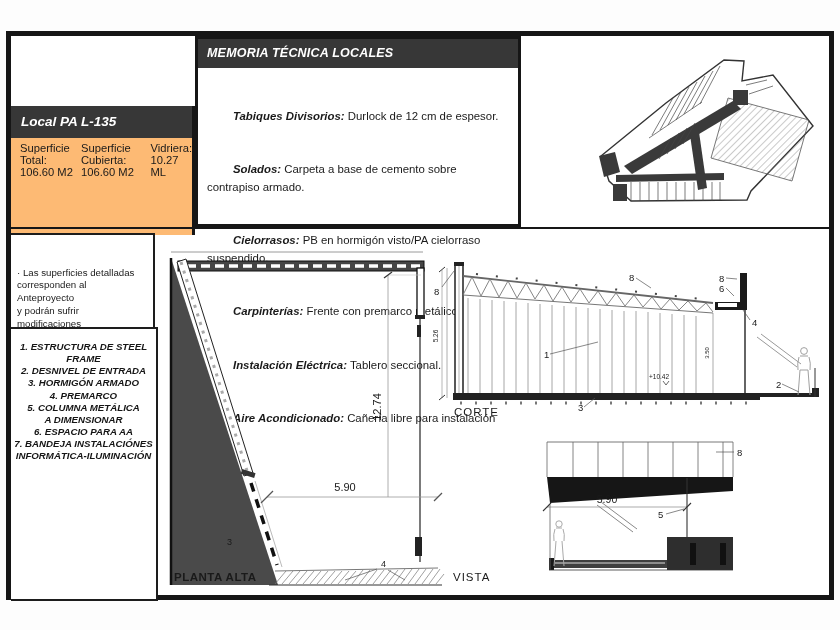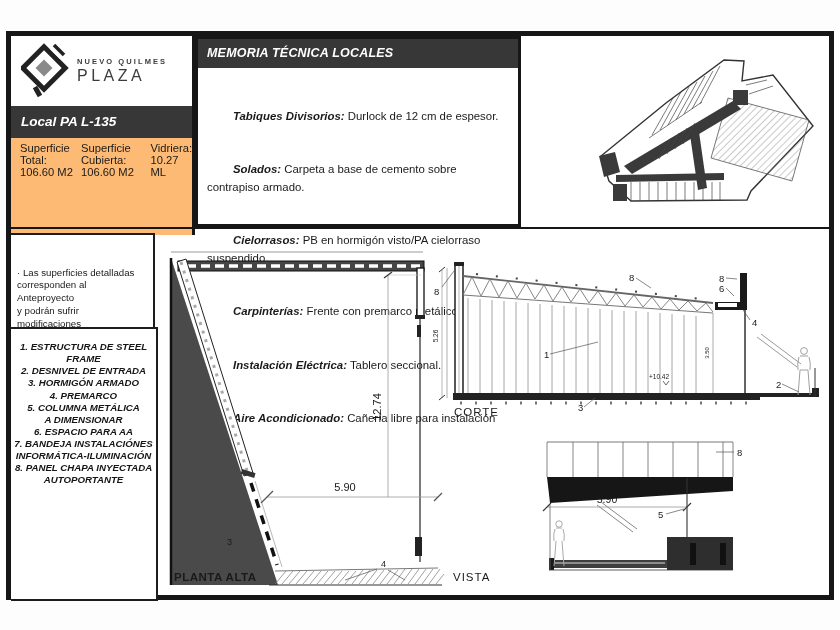--- a/index.html
+++ b/index.html
@@ -36,35 +36,20 @@
   .memoria-body{padding:4px 6px 0 9px;font-size:11.4px;line-height:1.56;white-space:pre-wrap;}
   .memoria-body b{font-style:italic;margin-left:26px;}
   .site-cell{left:510px;top:2px;width:308px;height:189px;background:#fff;}
   svg text{font-family:"Liberation Sans",sans-serif;fill:#1a1a1a;}
 </style>
 </head>
 <body>
 
 <div class="sheet">
 
-  <div class="abs logo-cell">
-    <svg class="logo-icon" width="48" height="58" viewBox="0 0 48 58">
-      <g transform="rotate(45 23 26)">
-        <rect x="8" y="11" width="30" height="30" fill="#fff" stroke="#222" stroke-width="5"></rect>
-        <rect x="17" y="20" width="12" height="12" fill="#8a8a8a"></rect>
-      </g>
-      <line x1="30" y1="6" x2="40" y2="16" stroke="#fff" stroke-width="3"></line>
-      <line x1="33" y1="3" x2="43" y2="13" stroke="#222" stroke-width="3.5"></line>
-      <line x1="14" y1="45" x2="19" y2="54" stroke="#222" stroke-width="5"></line>
-    </svg>
-    <div class="brand">
-      <div class="brand-top">NUEVO QUILMES</div>
-      <div class="brand-bottom">PLAZA</div>
-    </div>
-  </div>
 
   <div class="abs title-bar">Local PA L-135</div>
   <div class="abs info-box">
     <div>Superficie Total: 106.60 M2</div>
     <div>Superficie Cubierta: 106.60 M2</div>
     <div>Vidriera: 10.27 ML</div>
   </div>
 
   <div class="abs memoria-box">
     <div class="memoria-header">MEMORIA TÉCNICA LOCALES</div>
@@ -141,22 +126,20 @@
     <div>1. ESTRUCTURA DE STEEL
 FRAME</div>
     <div>2. DESNIVEL DE ENTRADA</div>
     <div>3. HORMIGÓN ARMADO</div>
     <div>4. PREMARCO</div>
     <div>5. COLUMNA METÁLICA
 A DIMENSIONAR</div>
     <div>6. ESPACIO PARA AA</div>
     <div>7. BANDEJA INSTALACIÓNES
 INFORMÁTICA-ILUMINACIÓN</div>
-    <div>8. PANEL CHAPA INYECTADA
-AUTOPORTANTE</div>
   </div>
 
   <svg class="abs" style="left:146px;top:199px;" width="290" height="360" viewBox="0 0 290 360">
     <polygon points="14,23 14,350 121,350" fill="#4a4a4a"></polygon>
     <line x1="14" y1="23" x2="14" y2="350" stroke="#111" stroke-width="2.5"></line>
     <line x1="14" y1="17" x2="266" y2="17" stroke="#9a9a9a" stroke-width="1"></line>
     <rect x="21" y="26" width="246" height="10" fill="#454545" stroke="#111" stroke-width="1"></rect>
     <line x1="30" y1="31" x2="264" y2="31" stroke="#fff" stroke-width="3.5" stroke-dasharray="9 5"></line>
     <polygon points="20,27 29,24 96,238 87,241" fill="#fff" stroke="#222" stroke-width="1"></polygon>
     <line x1="24" y1="27" x2="91" y2="239" stroke="#aaa" stroke-width="3" stroke-dasharray="3 6"></line>

